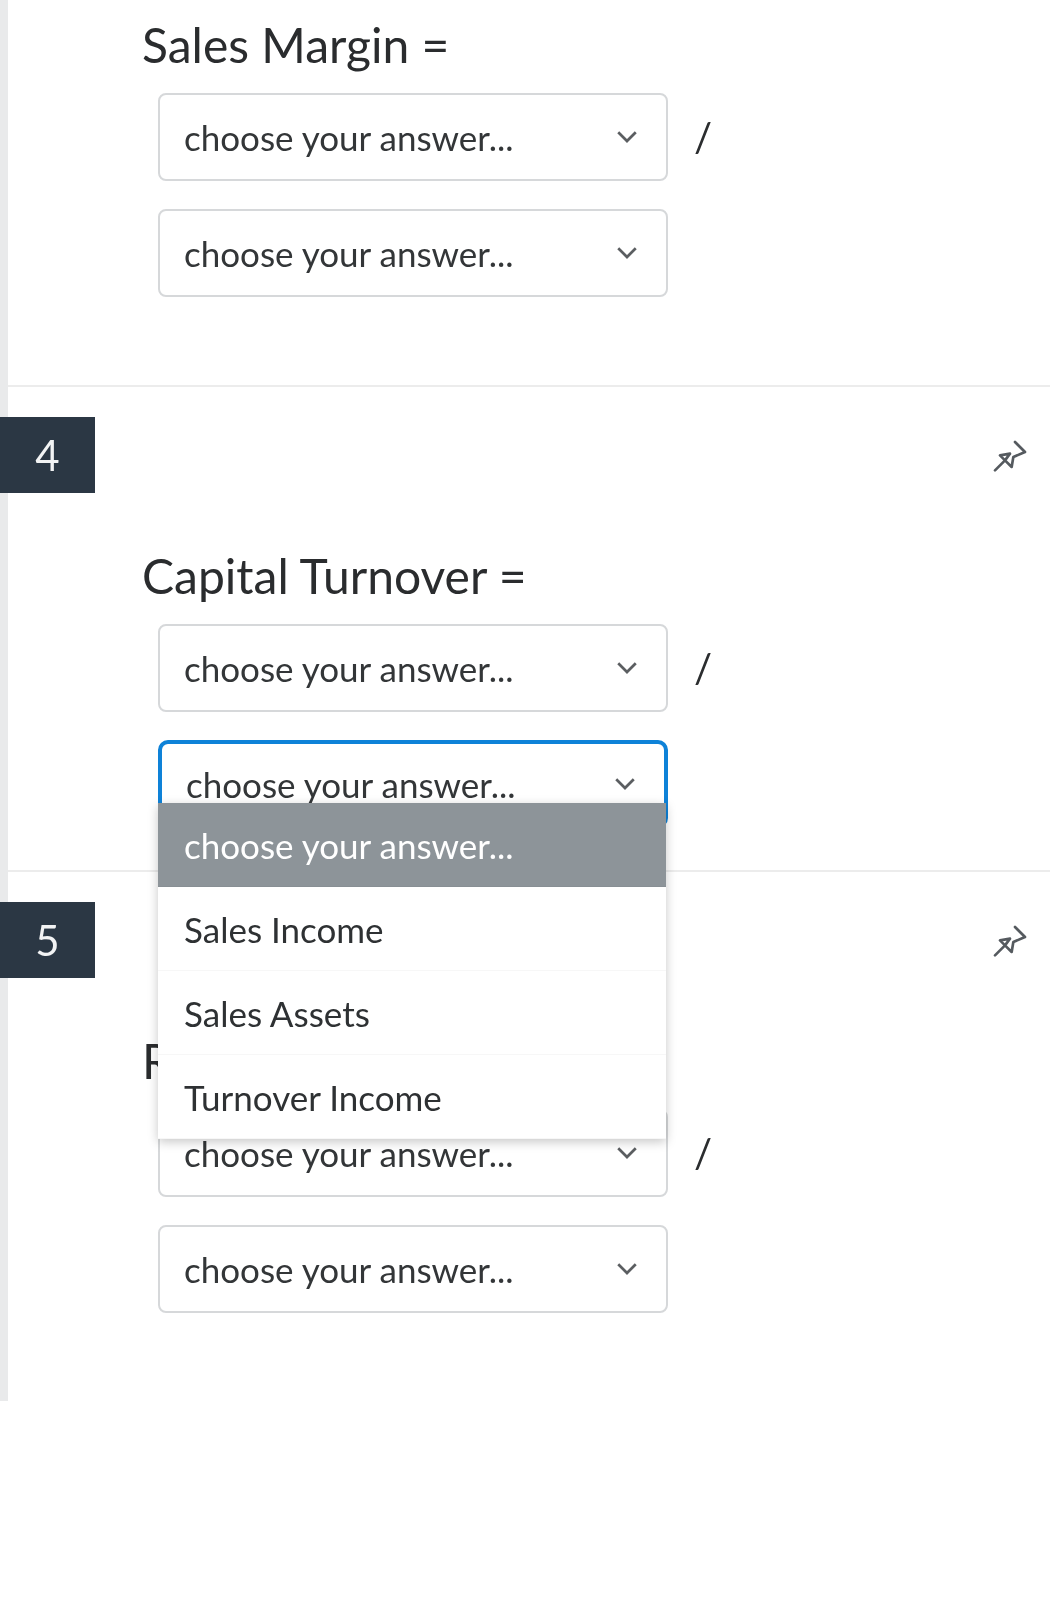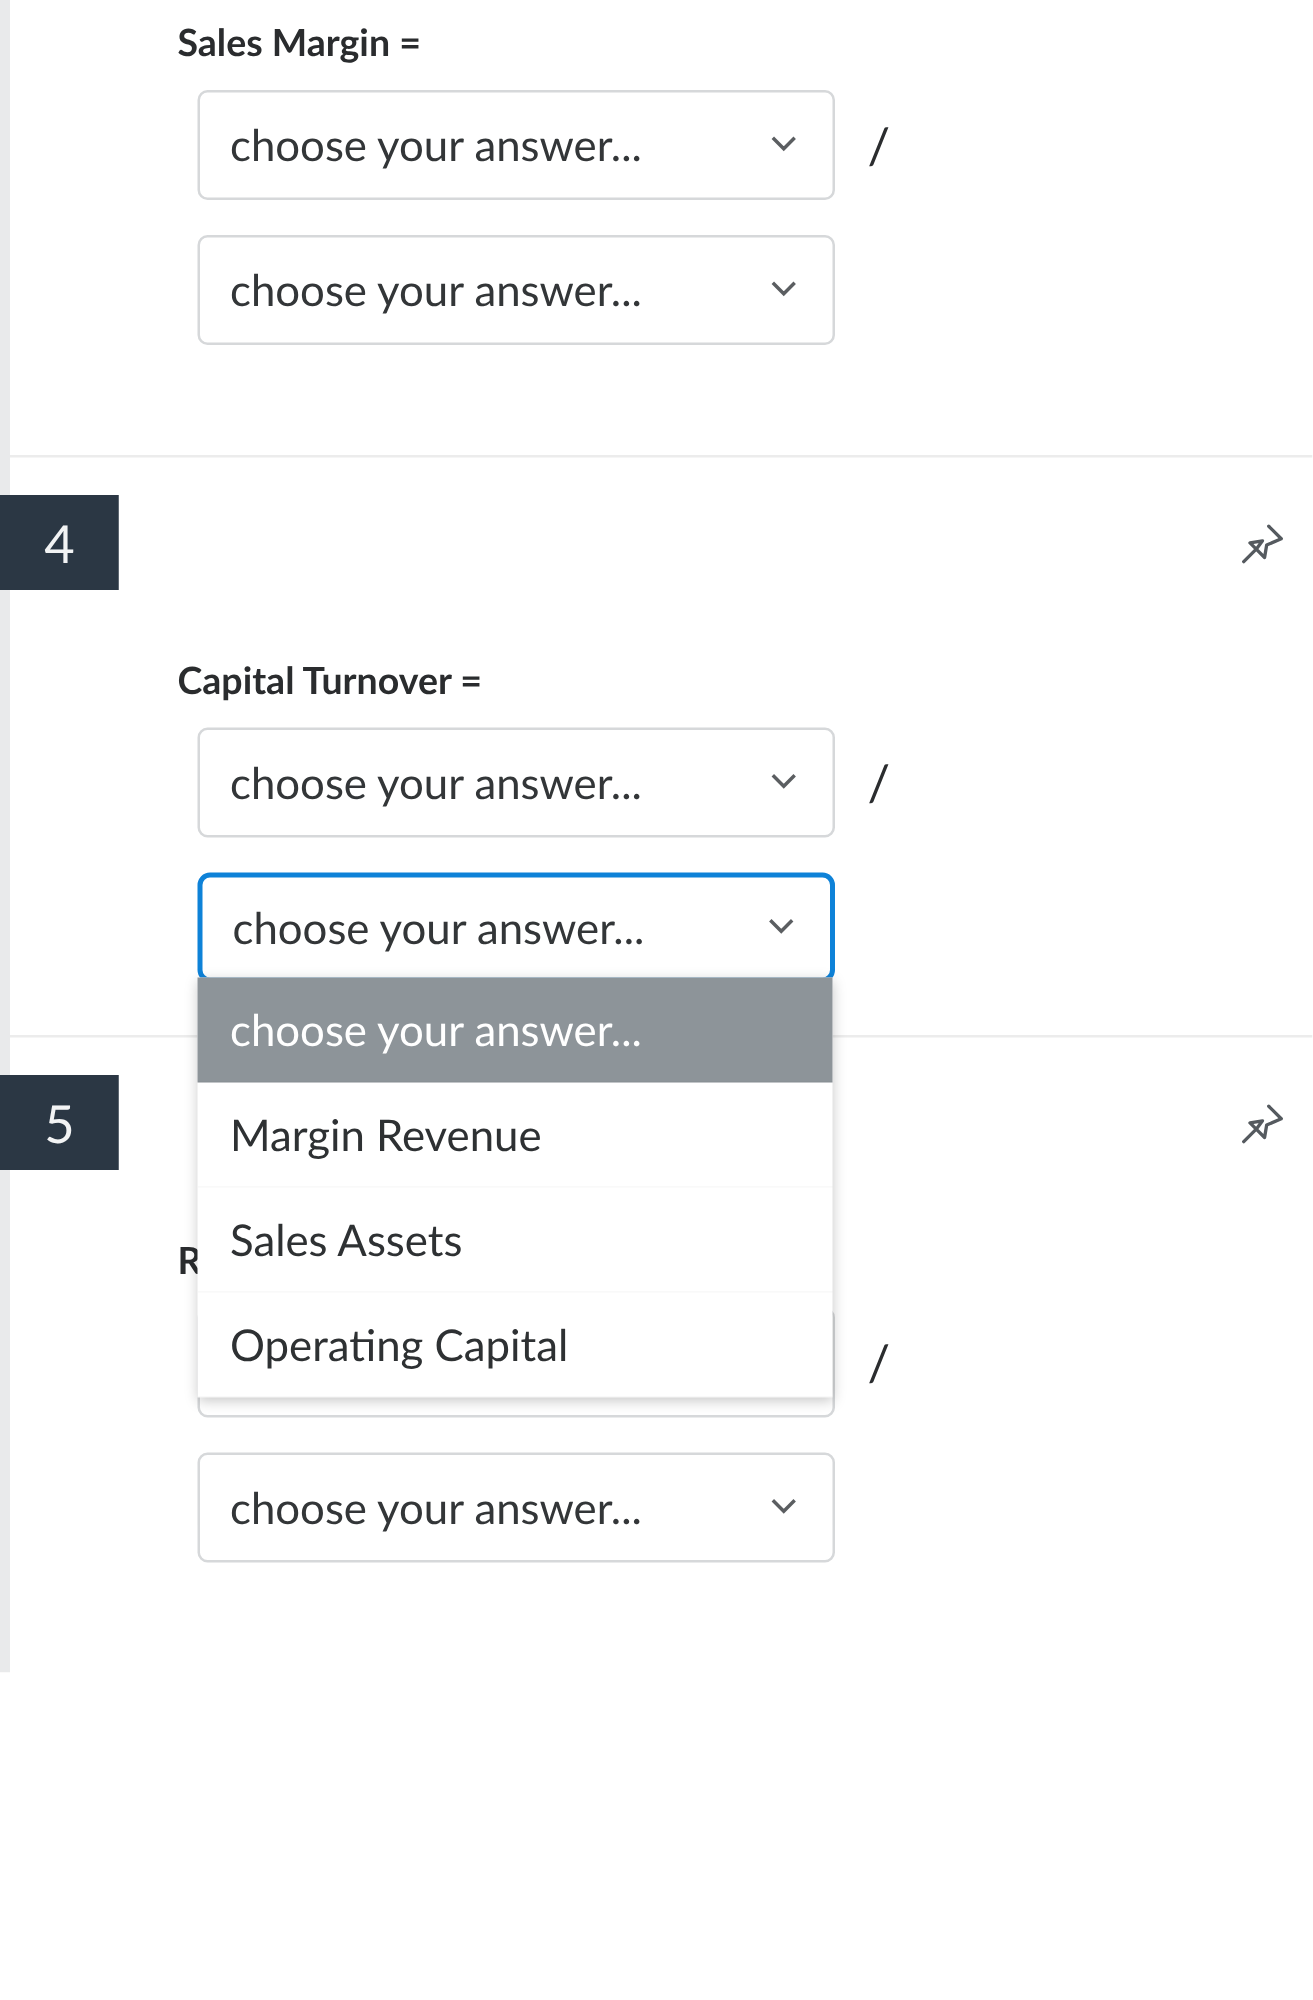--- a/index.html
+++ b/index.html
@@ -47,22 +47,22 @@
     stroke: #555a5f;
     fill: none;
     stroke-width: 1.6;
   }
 
   .content {
     padding-left: 134px;
     padding-top: 6px;
   }
   .q-title {
-    font-size: 30px;
-    font-weight: 700;
+    font-size: 48px;
+    font-weight: 400;
     color: #2a2c2e;
     margin-bottom: 20px;
     margin-top: 10px;
   }
   .select-row {
     display: flex;
     align-items: center;
     gap: 22px;
     margin-bottom: 28px;
     margin-left: 16px;
@@ -186,23 +186,23 @@
             <svg viewBox="0 0 24 24">
                 <polyline points="5 9 12 16 19 9"></polyline>
               </svg>
           </span>
         </div>
       </div>
     </div>
 
     <div class="dropdown-panel" style="top:416px;">
       <div class="dropdown-item selected">choose your answer...</div>
-      <div class="dropdown-item">Margin Revenue</div>
+      <div class="dropdown-item">Sales Income</div>
       <div class="dropdown-item">Sales Assets</div>
-      <div class="dropdown-item">Operating Capital</div>
+      <div class="dropdown-item">Turnover Income</div>
     </div>
   </div>
 
   <div class="question-block divider-top" style="padding-top:40px; margin-top:-6px;">
     <div class="number-badge">5</div>
     <div class="pin-area">
       <span class="pin-icon">
         <svg viewBox="0 0 24 24">
           <path d="M15 3 L21 9 L14 12 L13 18 L9 14 L3 20 M9 14 L6 11 L12 10 Z" stroke-linejoin="round" stroke-linecap="round"></path>
         </svg>

